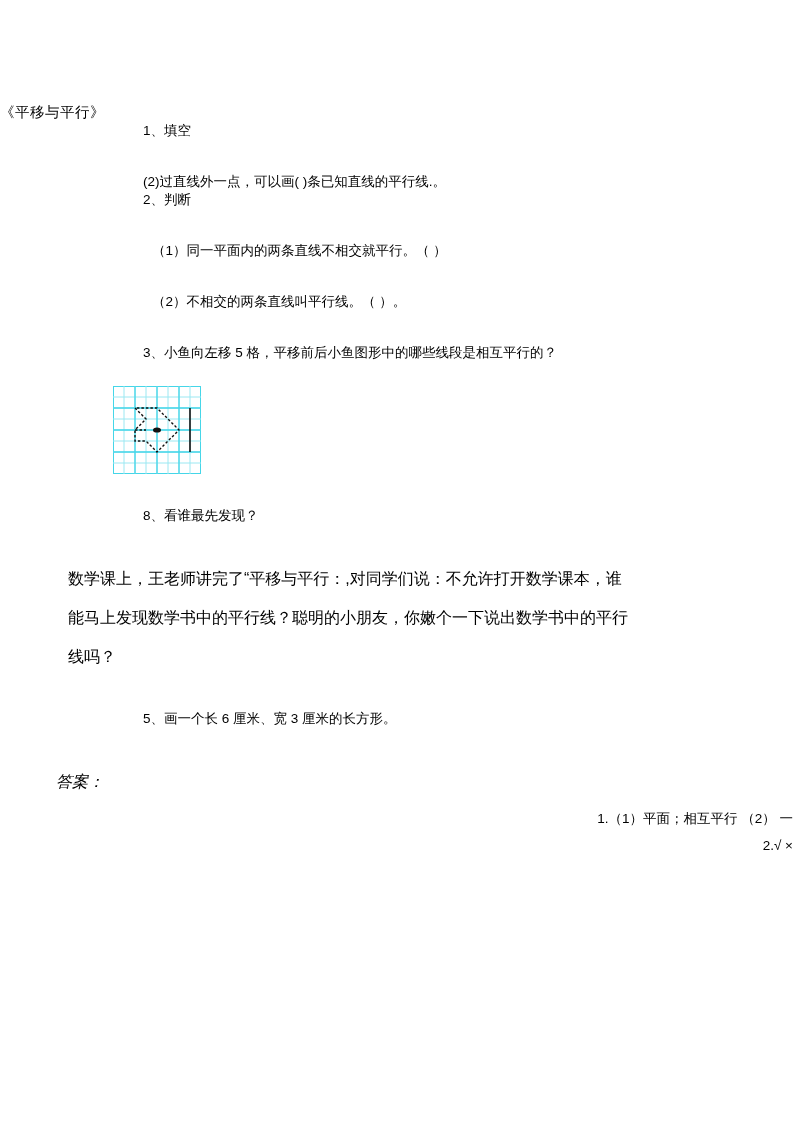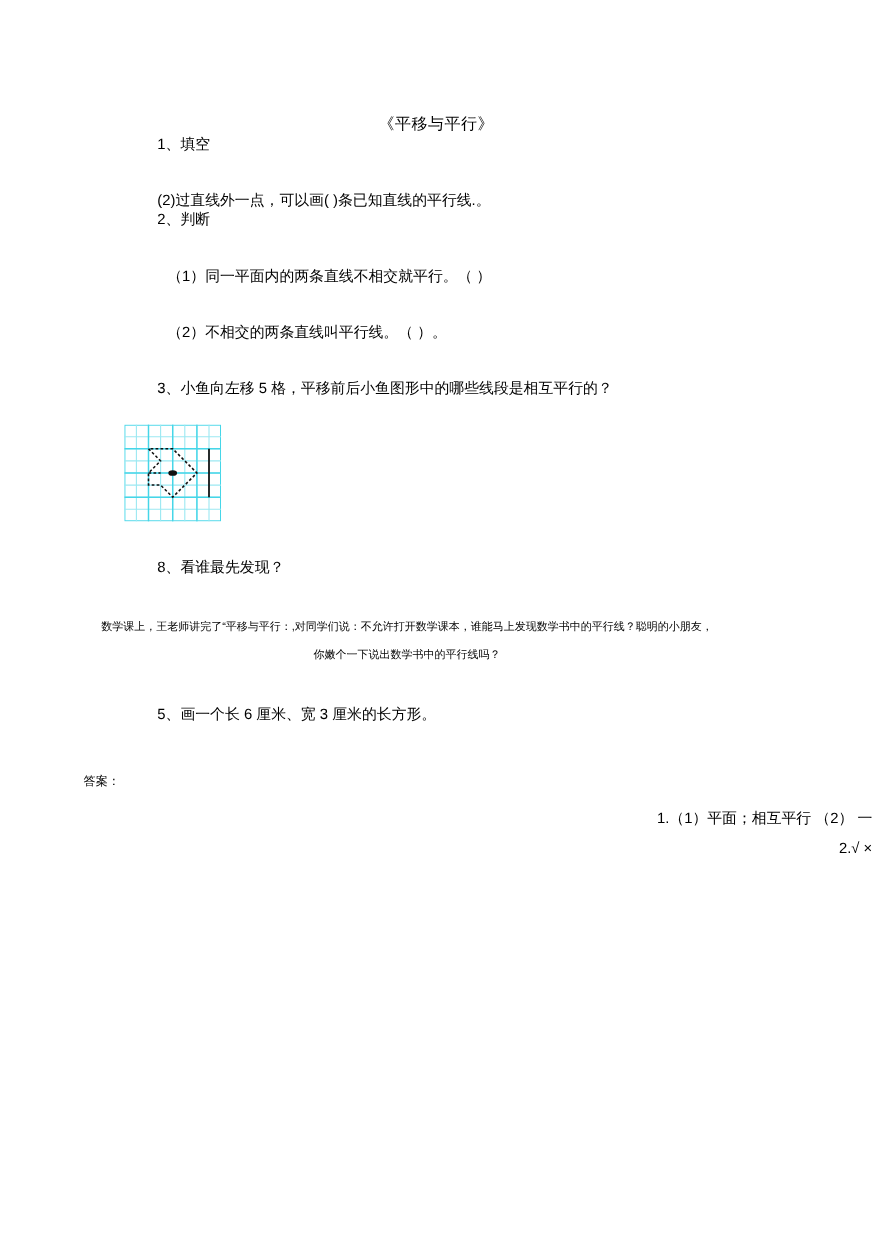--- a/index.html
+++ b/index.html
@@ -19,58 +19,57 @@
     overflow: hidden;
   }
   .doc {
     position: absolute;
     left: 0;
     top: 0;
     width: 793px;
     padding: 0;
   }
   .title {
-    text-align: center;
     font-size: 14.5px;
     margin-top: 103px;
     letter-spacing: 0.5px;
   }
   .q-head {
     margin-left: 143px;
     font-size: 13.5px;
   }
   .q-item {
     margin-left: 143px;
     margin-top: 33px;
     font-size: 13.5px;
   }
   .q-item-indent {
     margin-left: 152px;
     margin-top: 33px;
     font-size: 13.5px;
   }
   .q-para {
-    margin-left: 90px;
+    margin-left: 68px;
     margin-top: 34px;
-    font-size: 10px;
+    font-size: 16px;
     line-height: 2.45;
     width: 560px;
-    text-align: center;
   }
   .grid-wrap {
     margin-left: 113px;
     margin-top: 24px;
     position: relative;
     width: 88px;
     height: 88px;
   }
   .answers-head {
-    margin-left: 76px;
+    margin-left: 56px;
     margin-top: 44px;
-    font-size: 11px;
+    font-size: 16px;
+    font-style: italic;
   }
   .ans-line {
     margin-left: 118px;
     margin-top: 17px;
     font-size: 13.5px;
     text-align: right;
   }
   .ans-line span.num {
     display: inline-block;
     width: 26px;

